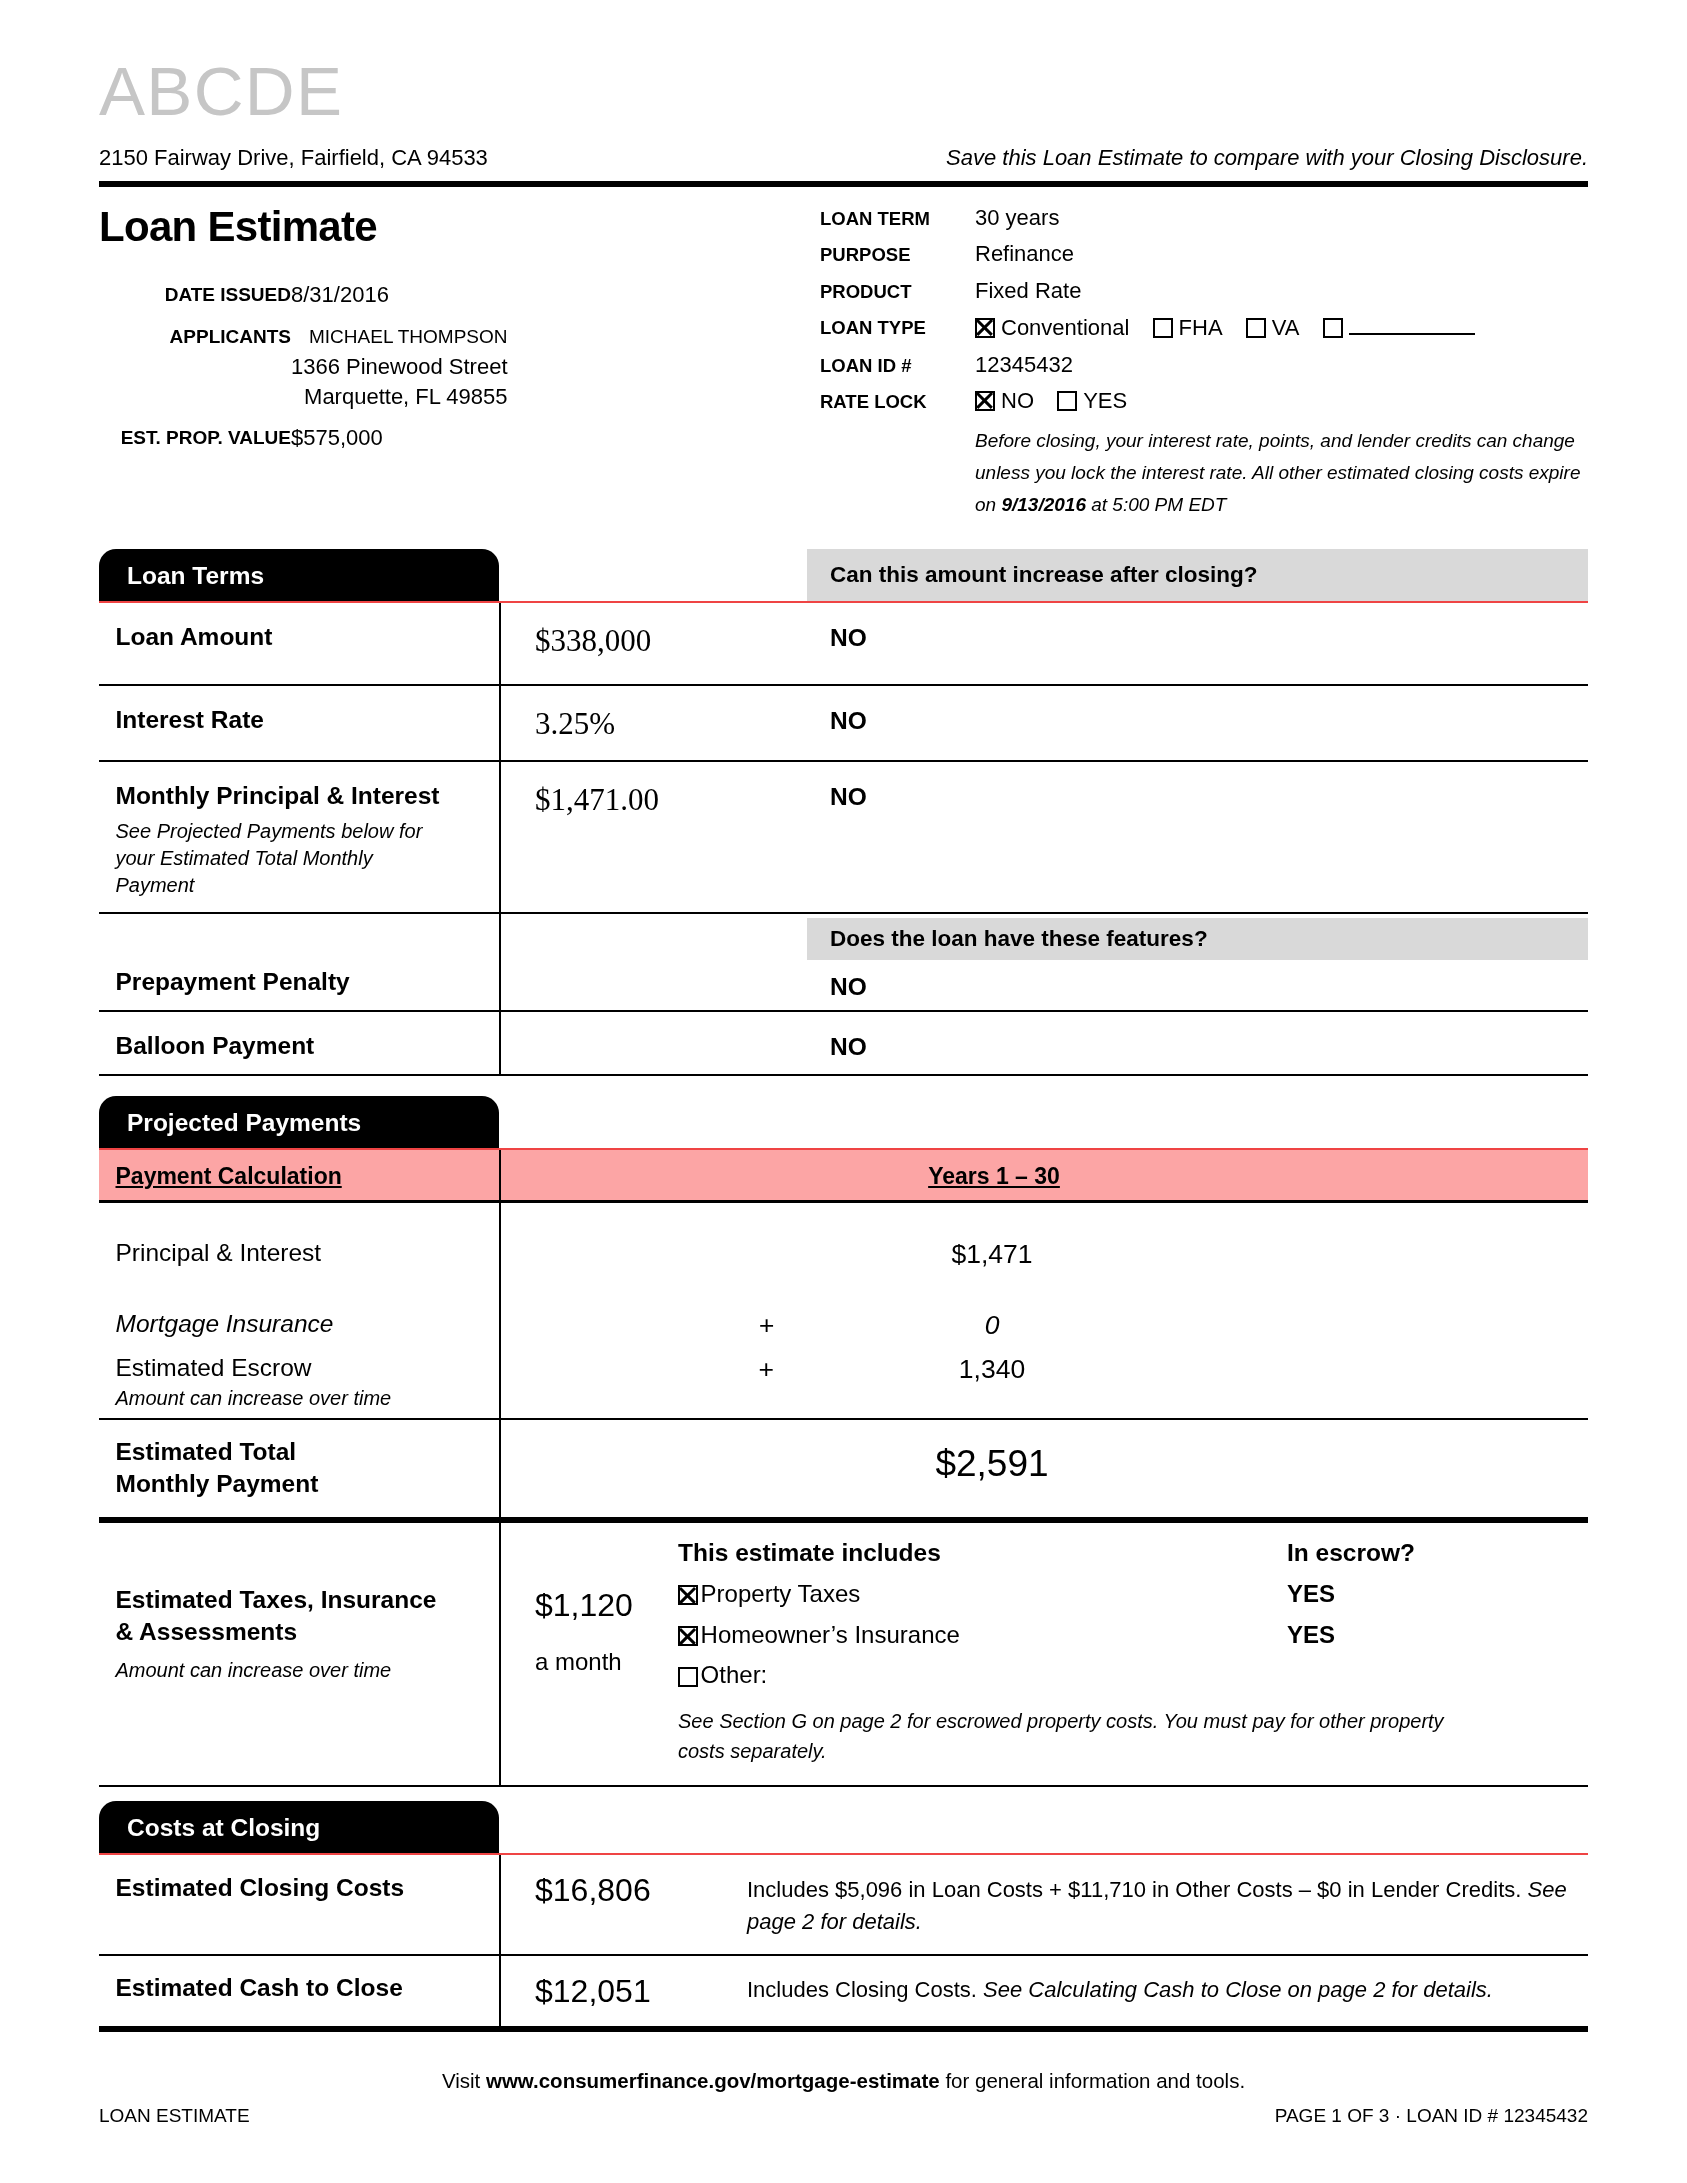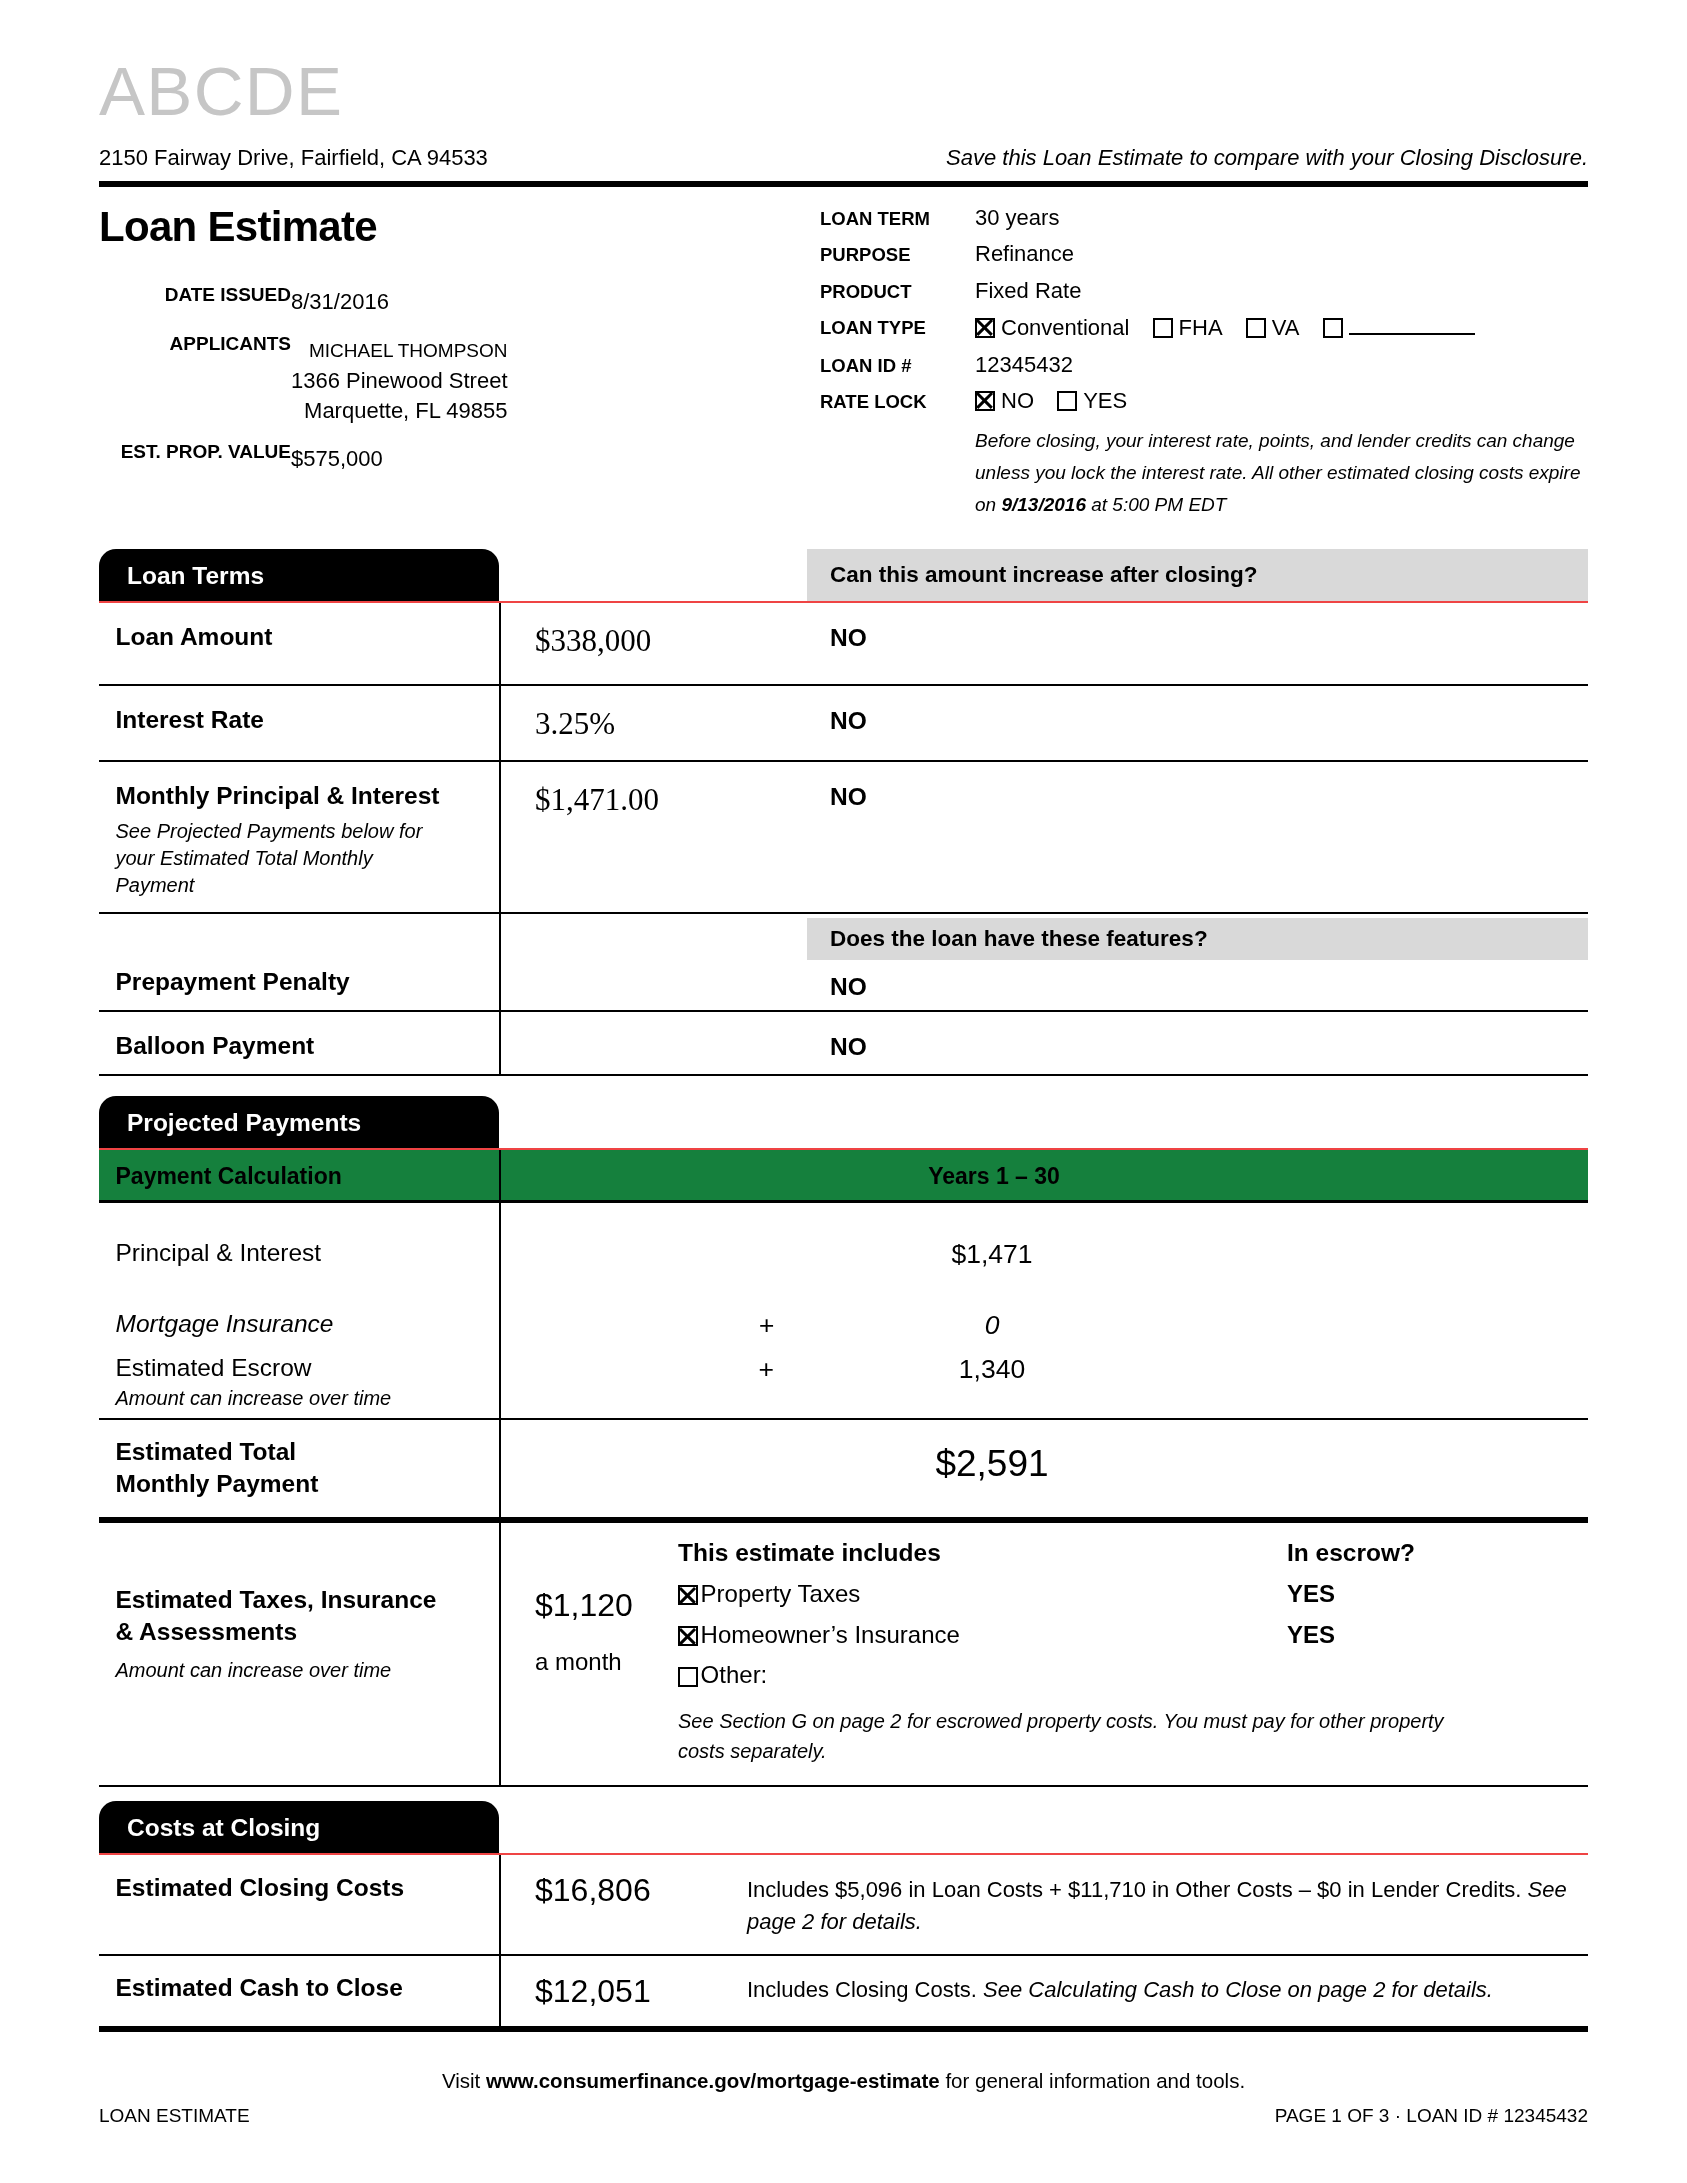--- a/index.html
+++ b/index.html
@@ -16,21 +16,21 @@
   .lender-address { font-size: 22px; }
   .save-note { font-size: 22px; font-style: italic; }
   .thick-rule { height: 6.6px; background: #000; margin-top: 9.3px; }
   
   .info { display: flex; margin-top: 16px; }
   .info-left { width: 721px; flex-shrink: 0; }
   .page-title { font-size: 42px; font-weight: bold; letter-spacing: -0.7px; }
   .meta { margin-top: 29px; }
   .meta-row { display: flex; margin-bottom: 11.2px; text-align: right; }
   .meta-label { width: 192px; flex-shrink: 0; font-weight: bold; font-size: 19px; padding-top: 4px; }
-  .meta-value { font-size: 22px; line-height: 30px; margin-top: 7px; }
+  .meta-value { font-size: 22px; line-height: 30px; }
   .applicant-name { font-size: 19px; }
   .info-right { flex: 1; padding-top: 1.3px; }
   .lrow { display: flex; margin-bottom: 10px; }
   .lrow-label { width: 155px; flex-shrink: 0; font-weight: bold; font-size: 18.5px; padding-top: 3.3px; }
   .lrow-value { font-size: 22px; line-height: 26.5px; }
   .cb { display: inline-block; width: 20px; height: 20px; border: 2px solid #000;
         position: relative; vertical-align: -2.6px; margin-right: 6px; flex-shrink: 0; }
   .cb.checked::before, .cb.checked::after {
     content: ""; position: absolute; left: -2.6px; top: 6.6px; width: 21px; height: 2.6px; background: #000; }
   .cb.checked::before { transform: rotate(45deg); }
@@ -53,21 +53,21 @@
   .cell-answer { padding: 21px 0 13.2px 23px; font-weight: bold; font-size: 24.5px; }
   .r1 { min-height: 83px; } .r2 { min-height: 76px; } .r3 { min-height: 122px; }
   .r4 { min-height: 98px; } .r5 { min-height: 62px; }
   .r4 .cell-label { padding-top: 54px; }
   .r4 .cell-answer { padding: 0; }
   .features-hdr { background: #d9d9d9; height: 42px; line-height: 42px; padding-left: 23px;
                   font-weight: bold; font-size: 22.5px; margin-top: 4px; }
   .r4 .answer-text { padding: 13.2px 0 0 23px; }
   
   .section-pp { margin-top: 20px; }
-  .pp-gray-row { display: grid; grid-template-columns: 400px 1fr; background: #15803d; height: 53px; border-bottom: 3.3px solid #000; }
+  .pp-gray-row { display: grid; grid-template-columns: 400px 1fr; background: #fca5a5; height: 53px; border-bottom: 3.3px solid #000; text-decoration: underline; }
   .pp-calc { font-weight: bold; font-size: 23px; line-height: 52px; padding-left: 16.5px; }
   .pp-years { font-weight: bold; font-size: 23px; line-height: 52px; text-align: center; padding-right: 99px; }
   .pp-components { border-bottom: 2.6px solid #000; padding: 36px 0 8px 0; }
   .pp-crow { display: grid; grid-template-columns: 400px 308px 370px 1fr; }
   .pp-crow.m1 { margin-bottom: 40px; } .pp-crow.m2 { margin-bottom: 13.2px; font-style: italic; }
   .c-label { padding-left: 16.5px; font-size: 24.5px; }
   .c-note { font-style: italic; font-size: 20px; margin-top: 5.3px; }
   .c-plus { text-align: right; padding-right: 33px; font-size: 26.5px; }
   .c-value { text-align: center; font-size: 26.5px; }
   .pp-total { display: grid; grid-template-columns: 400px 308px 370px 1fr; border-bottom: 6px solid #000; padding: 16px 0 17px 0; }

